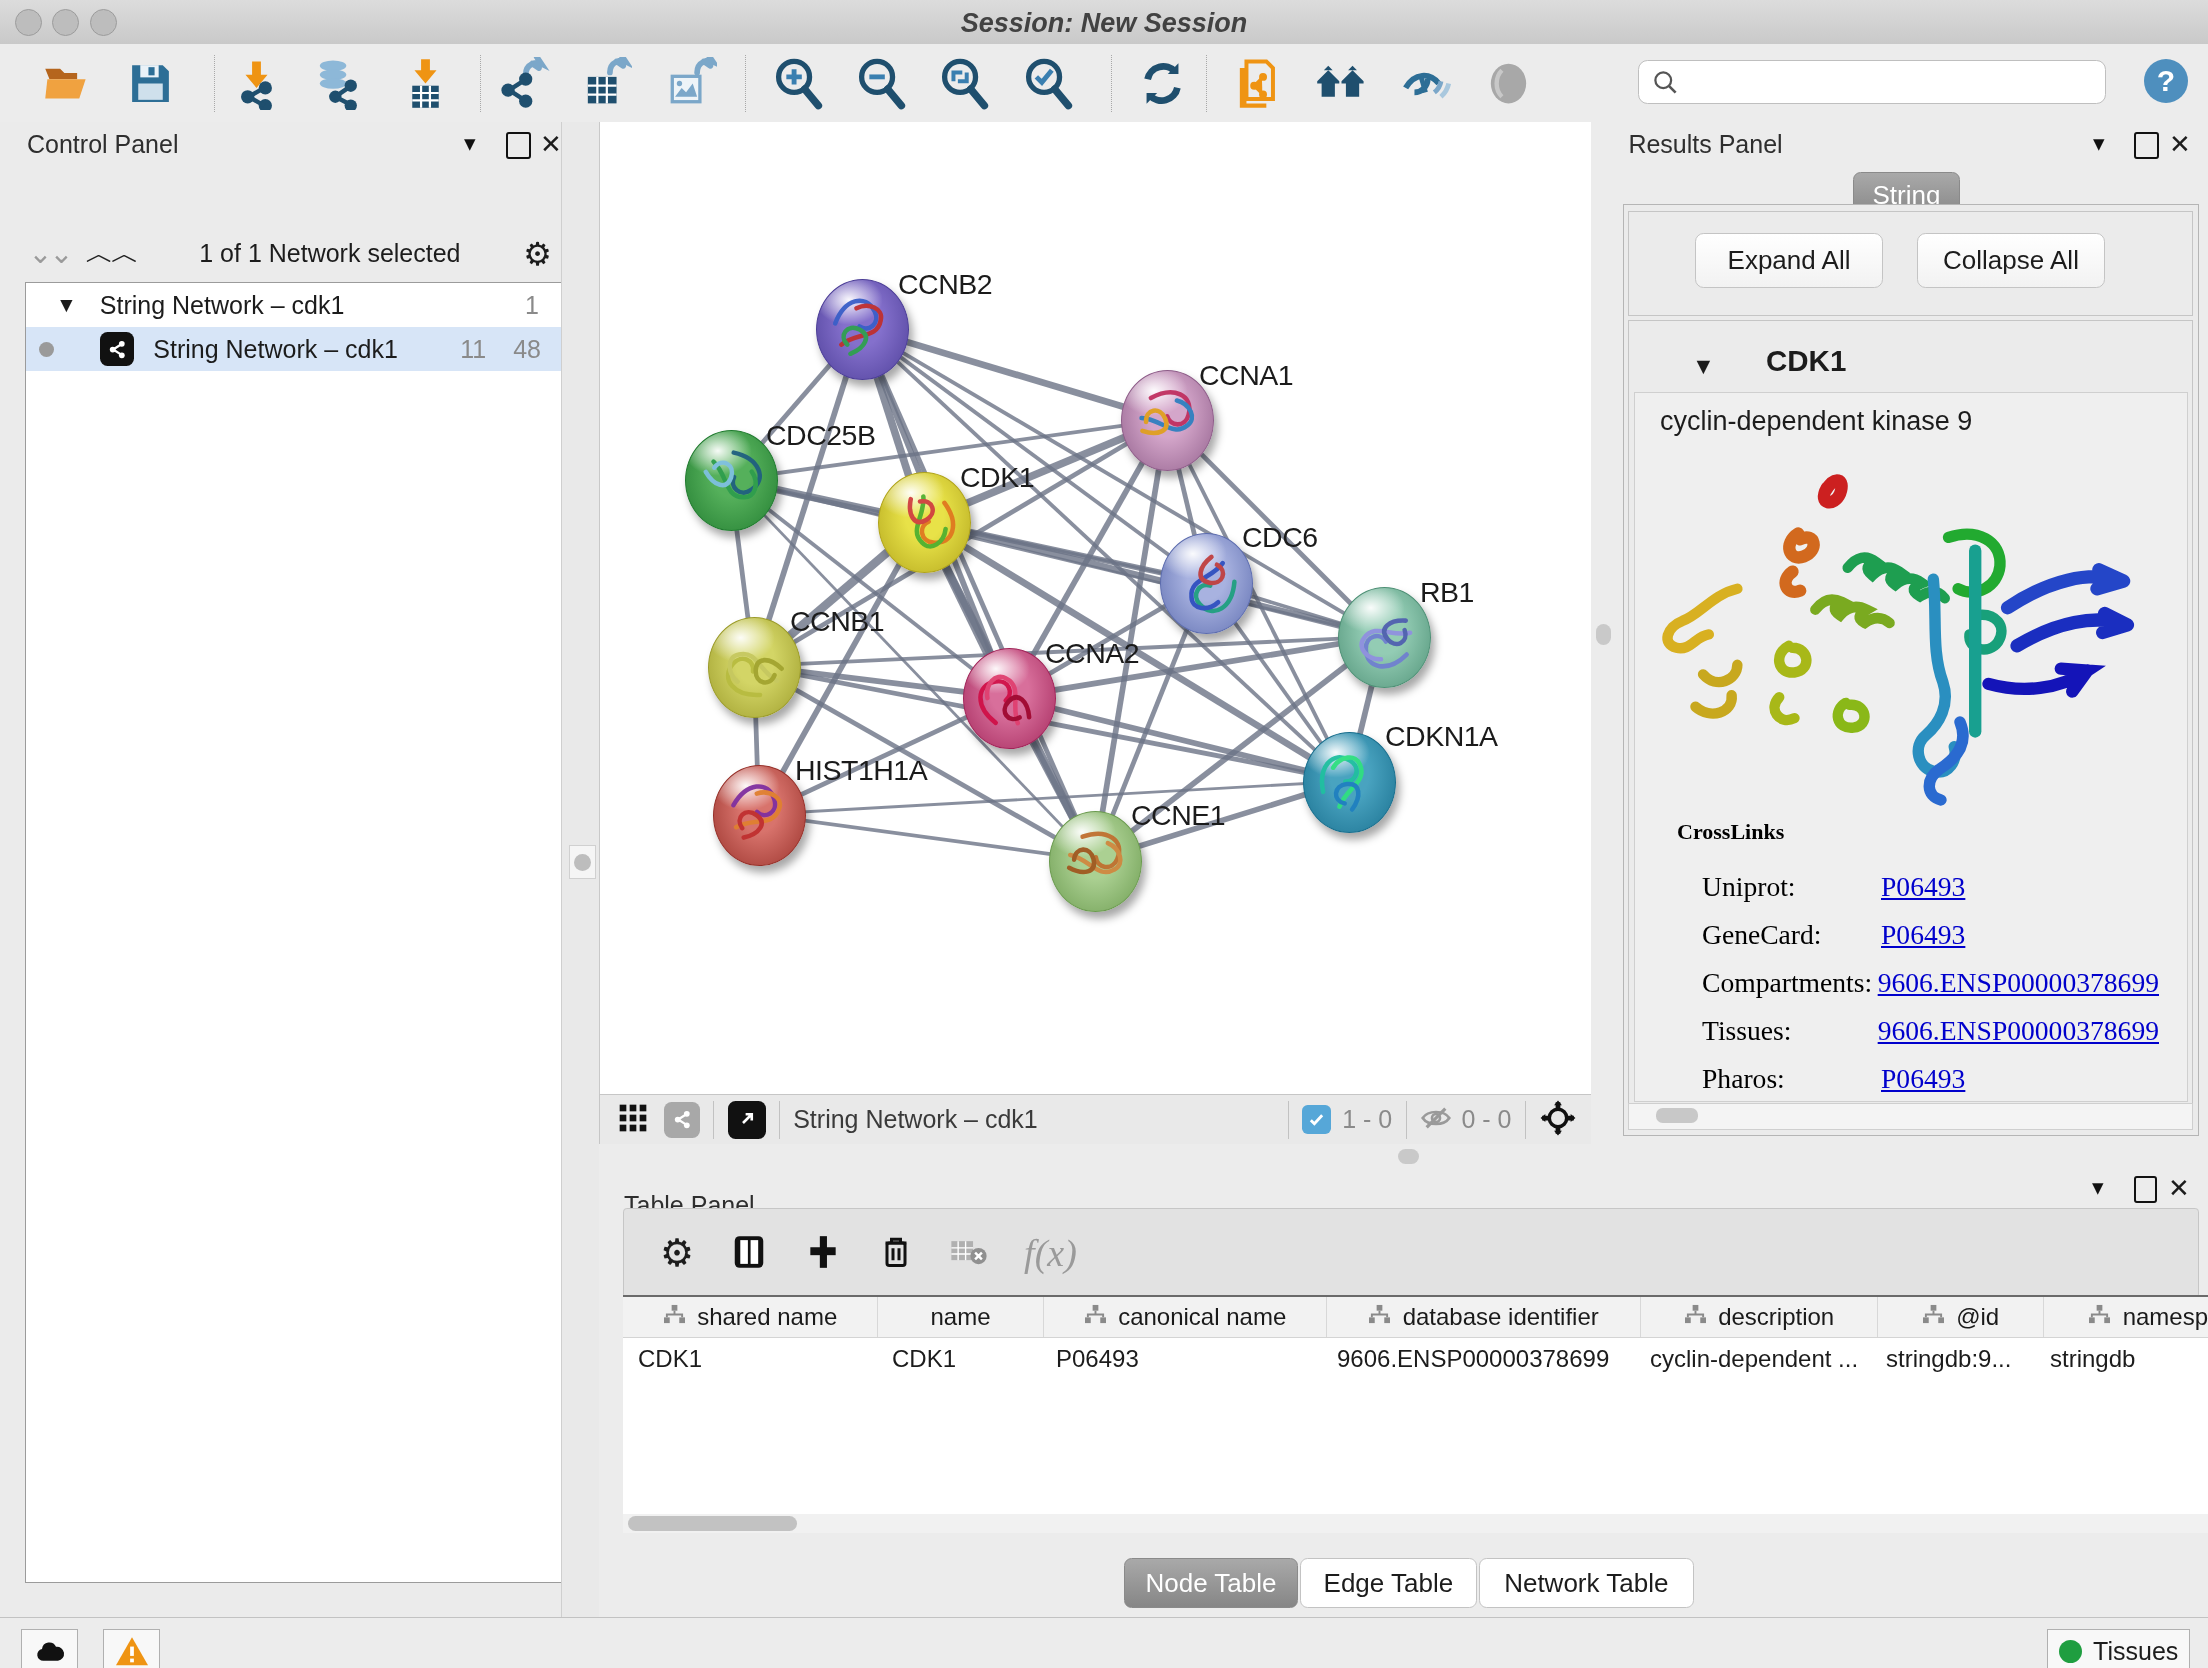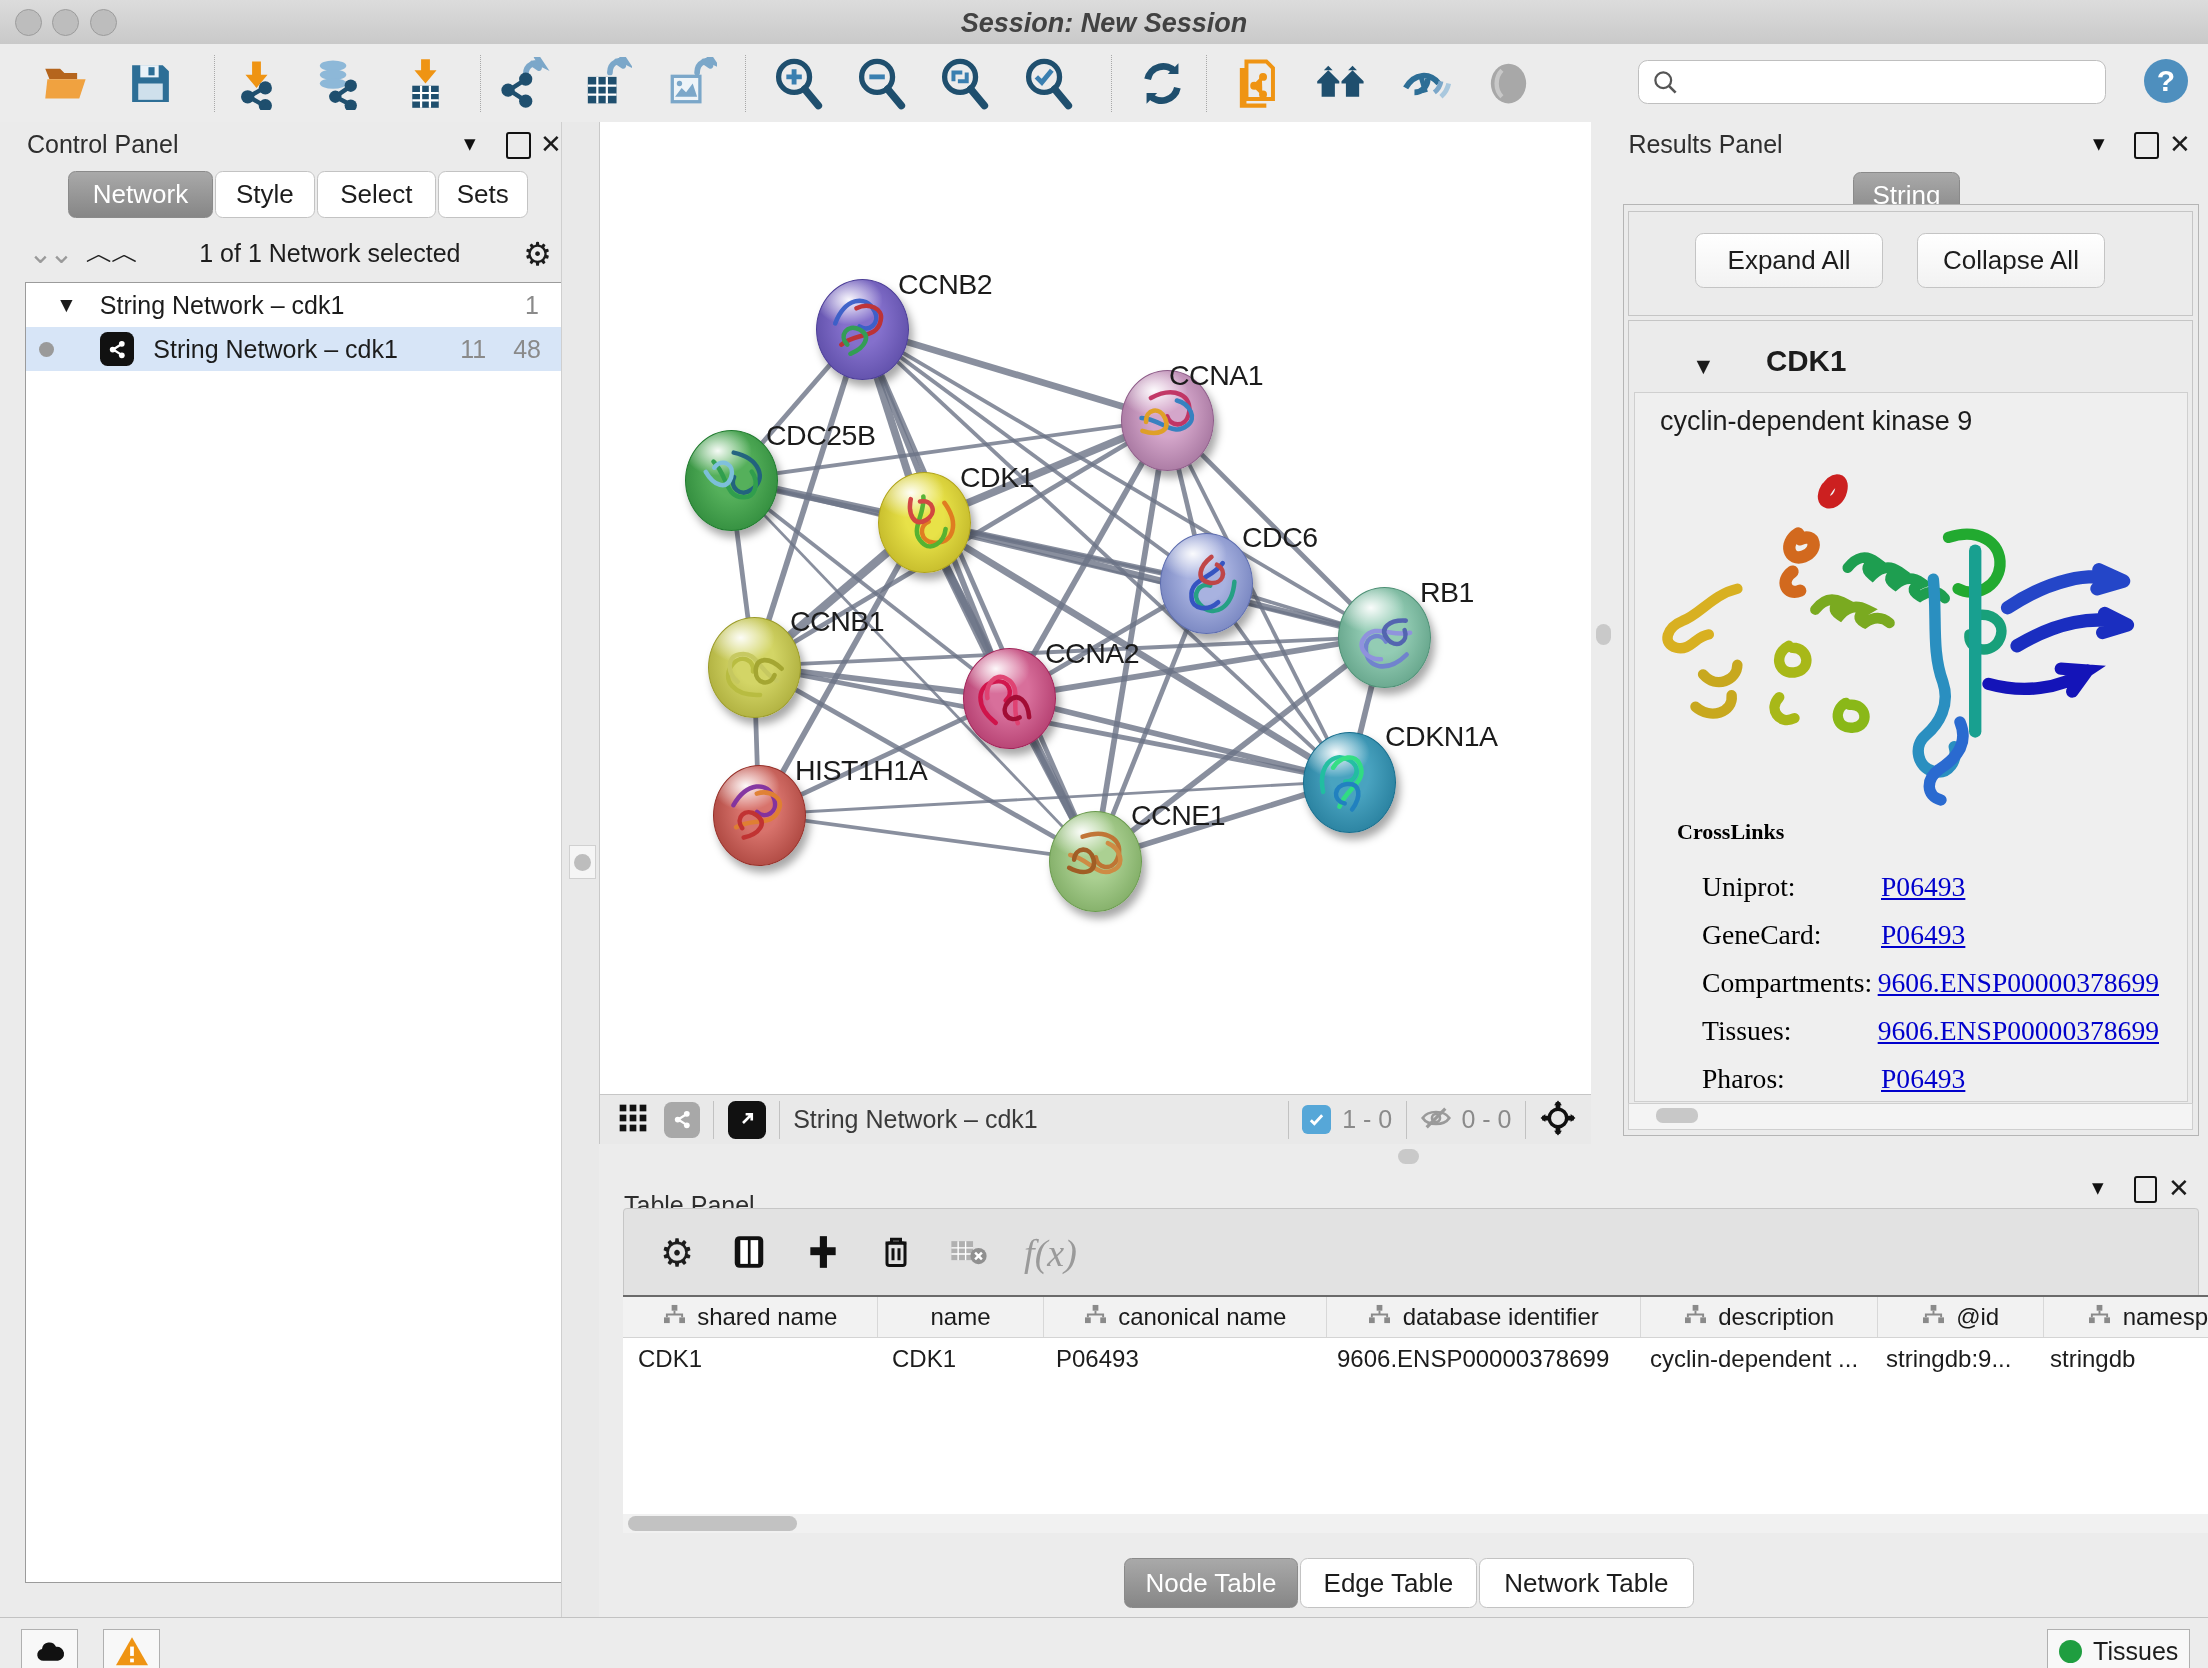--- a/index.html
+++ b/index.html
@@ -237,26 +237,20 @@
   <div class="abs help-btn">
       <span>?</span>
     </div>
 </div>
 
 <div class="abs" style="left:0;top:122px;width:561px;height:1495px;background:#ebebeb;">
   <div class="abs panel-title" style="left:27px;top:7.6px;">Control Panel</div>
   <div class="abs ph-ico" style="left:464px;top:7.6px;">▾</div>
   <div class="abs" style="left:506px;top:9.5px;width:21px;height:23px;border:2.9px solid #111;border-radius:2.9px;"></div>
   <div class="abs" style="left:540px;top:6.7px;font-size:26px;font-weight:bold;">✕</div>
-  <div id="cp-tabs" class="abs" style="left:68px;top:49px;display:flex;">
-      <div class="tab active" style="width: 143px;">Network</div>
-      <div class="tab" style="width: 98px;">Style</div>
-      <div class="tab" style="width: 117px;">Select</div>
-      <div class="tab" style="width: 88px;">Sets</div>
-    </div>
   <div class="abs" style="left:28.5px;top:105px;width:529px;height:53px;display:flex;align-items:center;">
     <span style="color:#9a9a9a;font-size:28.5px;letter-spacing:-2.9px;">⌄⌄</span>
     <span style="color:#222;font-size:28.5px;letter-spacing:-2.9px;margin-left:15px;">︿︿</span>
     <span style="flex:1;text-align:center;font-size:25px;">1 of 1 Network selected</span>
     <span style="font-size:32px;margin-right:5.7px;">⚙</span>
   </div>
   <div class="cp-treebox abs" style="top:160px;height:1299px;">
     <div class="tree-row">
       <span style="margin-left:30px;font-size:21px;">▼</span>
       <span style="margin-left:23px;">String Network – cdk1</span>
@@ -344,21 +338,21 @@
     </g>
       </svg></div>
     <div class="net-label" style="left: 298px; top: 146px;">CCNB2</div>
     <div class="net-node" style="left: 521px; top: 248px; border: 1px solid rgb(141, 92, 136); background: radial-gradient(62% 42% at 35% 20%, rgba(255, 255, 255, 0.95), rgba(255, 255, 255, 0) 60%), radial-gradient(at 50% 42%, rgb(212, 166, 202) 30%, rgb(141, 92, 136) 105%);"><svg width="91" height="99" viewBox="-30 -30 60 60" style="opacity:.95">
     <g fill="none" stroke-width="3" stroke-linecap="round" transform="rotate(41)">
       <path d="M-18,-4 C-12,-20 2,-24 8,-12 C12,-4 4,2 -2,-2" stroke="#c03060"></path>
       <path d="M-14,10 C-4,2 10,6 12,-6 C14,-14 4,-18 -4,-14" stroke="#3080c0"></path>
       <path d="M-8,16 C2,12 6,4 -2,0 C-10,-4 -16,4 -10,10" stroke="#e0a020"></path>
     </g>
       </svg></div>
-    <div class="net-label" style="left: 569px; top: 237px; text-align: right;">CCNA1</div>
+    <div class="net-label" style="left: 599px; top: 237px; text-align: right;">CCNA1</div>
     <div class="net-node" style="left: 85px; top: 308px; border: 1px solid rgb(31, 122, 46); background: radial-gradient(62% 42% at 35% 20%, rgba(255, 255, 255, 0.95), rgba(255, 255, 255, 0) 60%), radial-gradient(at 50% 42%, rgb(85, 176, 91) 30%, rgb(31, 122, 46) 105%);"><svg width="91" height="99" viewBox="-30 -30 60 60" style="opacity:.95">
     <g fill="none" stroke-width="3" stroke-linecap="round" transform="rotate(82)">
       <path d="M-18,-4 C-12,-20 2,-24 8,-12 C12,-4 4,2 -2,-2" stroke="#206080"></path>
       <path d="M-14,10 C-4,2 10,6 12,-6 C14,-14 4,-18 -4,-14" stroke="#2f9e4d"></path>
       <path d="M-8,16 C2,12 6,4 -2,0 C-10,-4 -16,4 -10,10" stroke="#7fc0e0"></path>
     </g>
       </svg></div>
     <div class="net-label" style="left: 166px; top: 297px;">CDC25B</div>
     <div class="net-node" style="left: 278px; top: 350px; border: 1px solid rgb(176, 163, 26); background: radial-gradient(62% 42% at 35% 20%, rgba(255, 255, 255, 0.95), rgba(255, 255, 255, 0) 60%), radial-gradient(at 50% 42%, rgb(232, 226, 72) 30%, rgb(176, 163, 26) 105%);"><svg width="91" height="99" viewBox="-30 -30 60 60" style="opacity:.95">
     <g fill="none" stroke-width="3" stroke-linecap="round" transform="rotate(123)">

